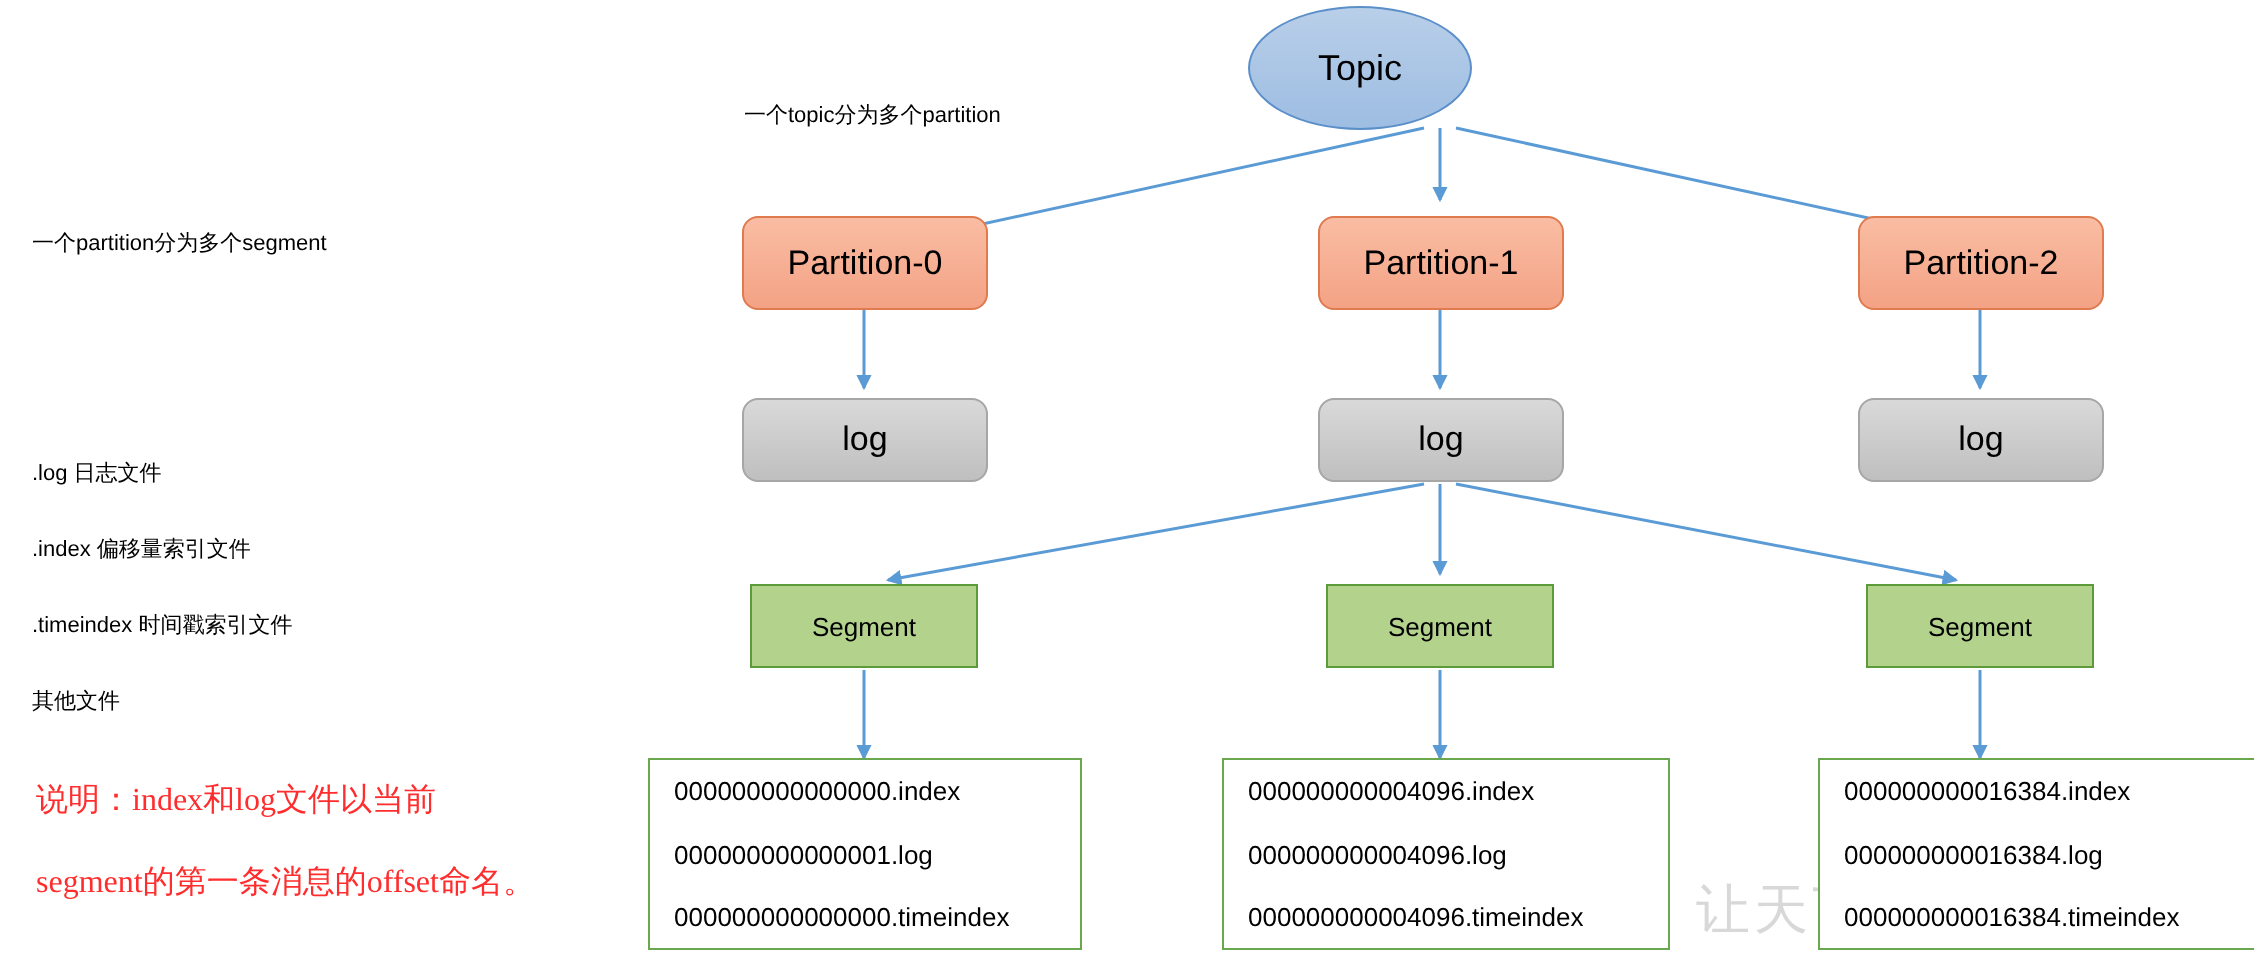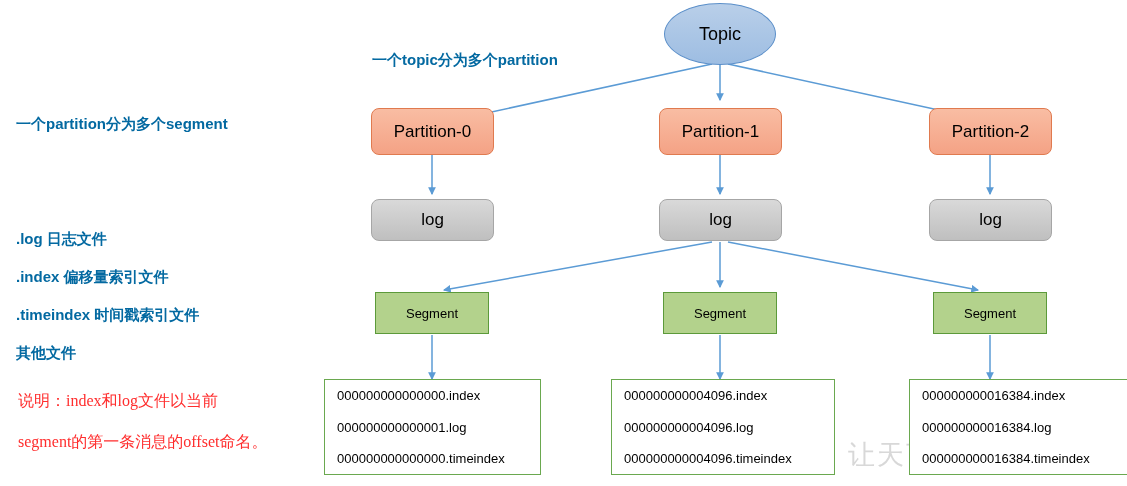--- a/index.html
+++ b/index.html
@@ -22,26 +22,25 @@
     left: 0;
     top: 0;
     width: 1127px;
     height: 486px;
     pointer-events: none;
   }
 
   
   .note {
     position: absolute;
-    color: #0369a1;
-    font-family: "Liberation Sans", sans-serif;
-    font-size: 15px;
+    color: #000000;
+    font-family: "Liberation Sans", sans-serif;
+    font-size: 11px;
     line-height: 1.1;
     white-space: nowrap;
-    font-weight: bold;
   }
   .note-serif {
     position: absolute;
     color: #ff2d2d;
     font-family: "Liberation Serif", serif;
     font-size: 16px;
     line-height: 1.15;
     white-space: nowrap;
   }
 
@@ -163,21 +162,21 @@
   <div class="note" style="left:16px; top:116px;">一个partition分为多个segment</div>
 
   <div class="note" style="left:16px; top:231px;">.log  日志文件</div>
   <div class="note" style="left:16px; top:269px;">.index 偏移量索引文件</div>
   <div class="note" style="left:16px; top:307px;">.timeindex 时间戳索引文件</div>
   <div class="note" style="left:16px; top:345px;">其他文件</div>
 
   <div class="note-serif" style="left:18px; top:392px;">说明：index和log文件以当前</div>
   <div class="note-serif" style="left:18px; top:433px;">segment的第一条消息的offset命名。</div>
 
-  <div class="node topic-node" style="left:664px; top:3px;">
+  <div class="node topic-node" style="left:624px; top:3px;">
     <span>Topic</span>
   </div>
 
   <div class="node partition-node" style="left:371px; top:108px;">
     <span>Partition-0</span>
   </div>
   <div class="node partition-node" style="left:659px; top:108px;">
     <span>Partition-1</span>
   </div>
   <div class="node partition-node" style="left:929px; top:108px;">

